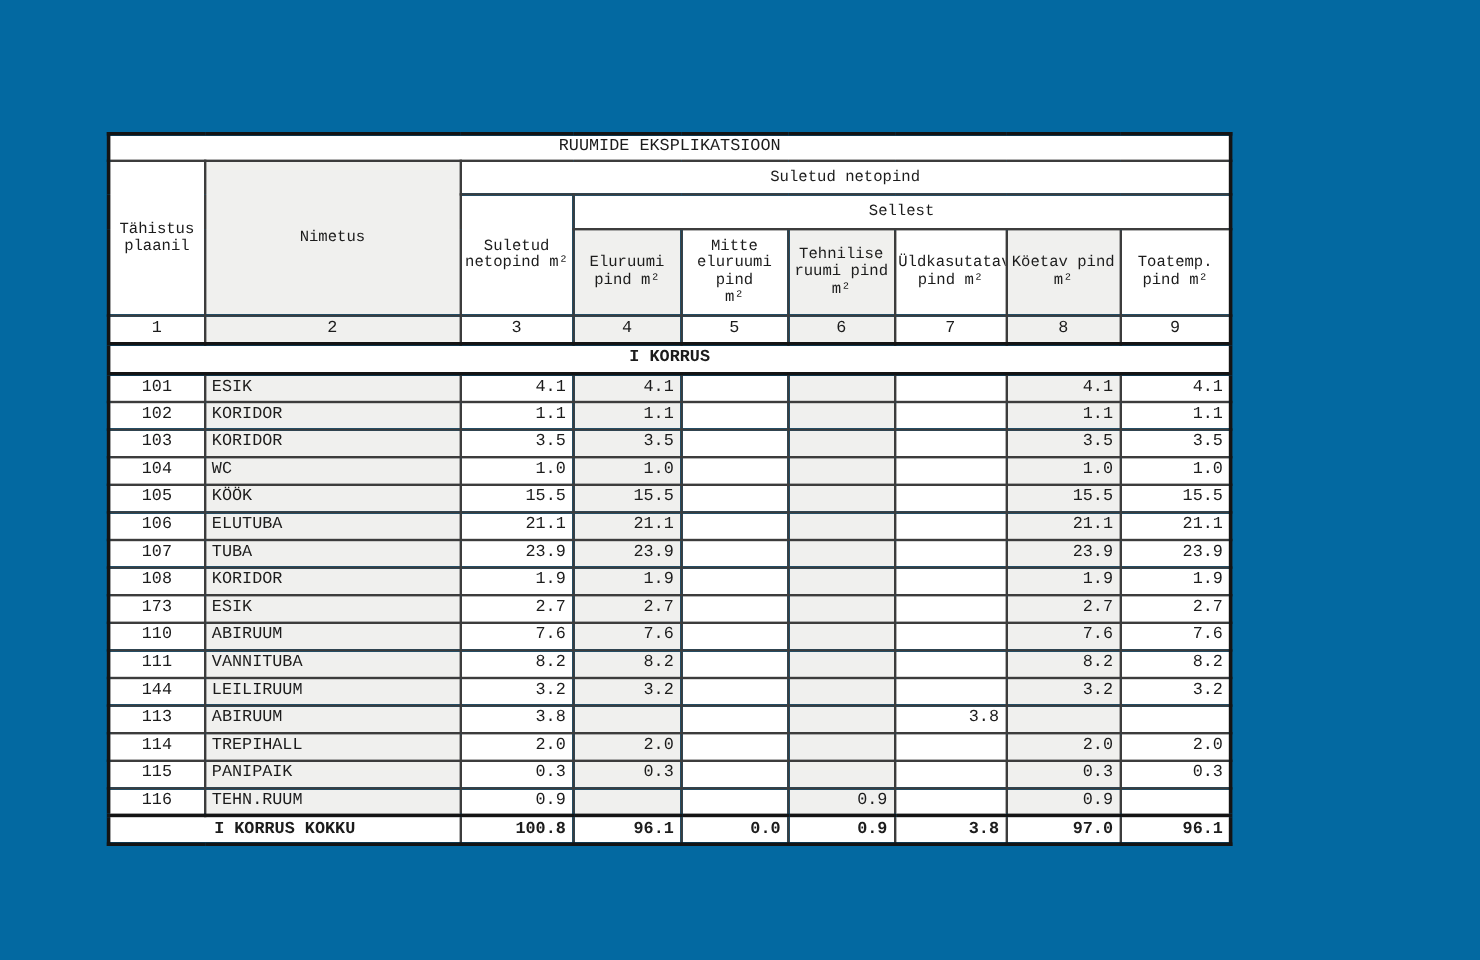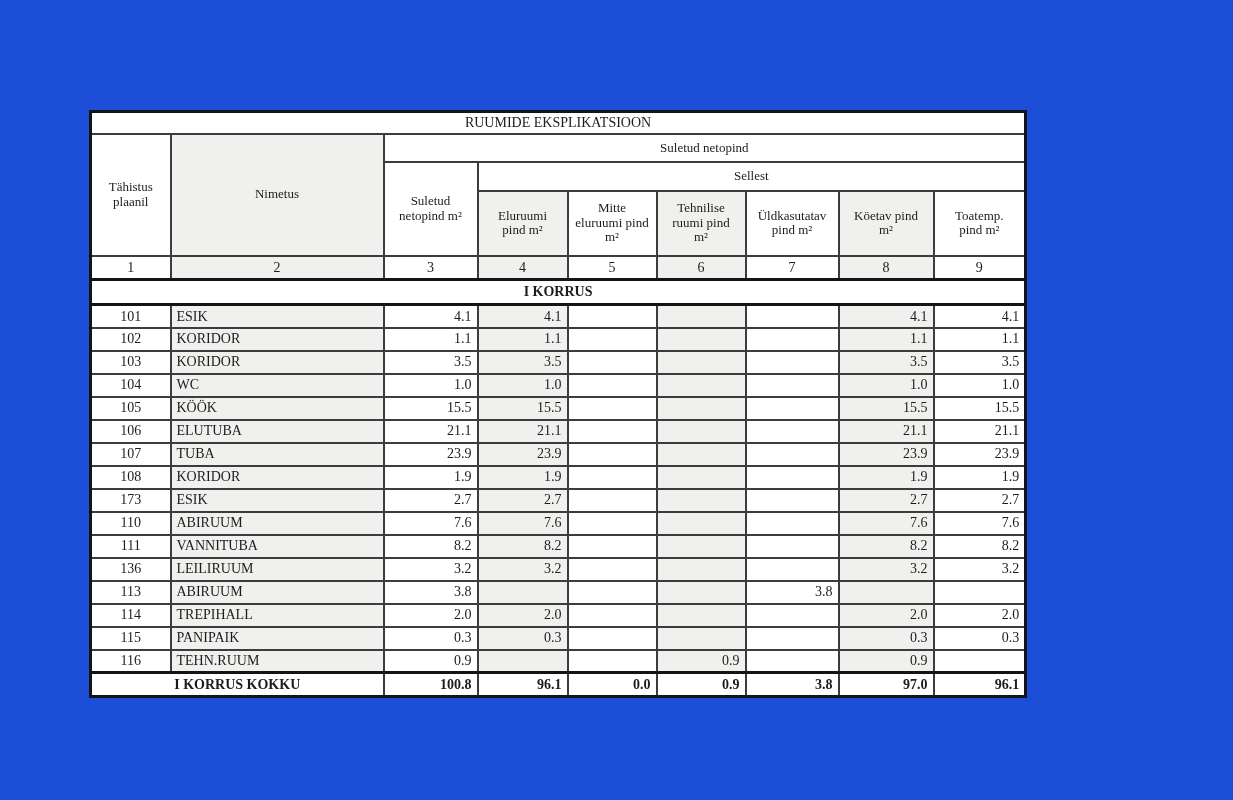--- a/index.html
+++ b/index.html
@@ -4,22 +4,22 @@
 <style>
   html, body {
     margin: 0;
     padding: 0;
     background: #ffffff;
   }
   .page {
     position: relative;
     width: 1233px;
     height: 800px;
-    background: #1d4ed8;
-    font-family: Liberation Serif, serif;
+    background: #0369a1;
+    font-family: Liberation Mono, monospace;
     color: #1c1c1c;
     overflow: hidden;
   }
   table.expl {
     position: absolute;
     left: 89px;
     top: 110px;
     width: 935px;
     border-collapse: collapse;
     table-layout: fixed;
@@ -239,21 +239,21 @@
           <td class="name shade">VANNITUBA</td>
           <td class="num">8.2</td>
           <td class="num shade">8.2</td>
           <td class="num"></td>
           <td class="num shade"></td>
           <td class="num"></td>
           <td class="num shade">8.2</td>
           <td class="num">8.2</td>
         </tr>
         <tr style="height: 23px;">
-          <td class="ctr">136</td>
+          <td class="ctr">144</td>
           <td class="name shade">LEILIRUUM</td>
           <td class="num">3.2</td>
           <td class="num shade">3.2</td>
           <td class="num"></td>
           <td class="num shade"></td>
           <td class="num"></td>
           <td class="num shade">3.2</td>
           <td class="num">3.2</td>
         </tr>
         <tr style="height: 23px;">

